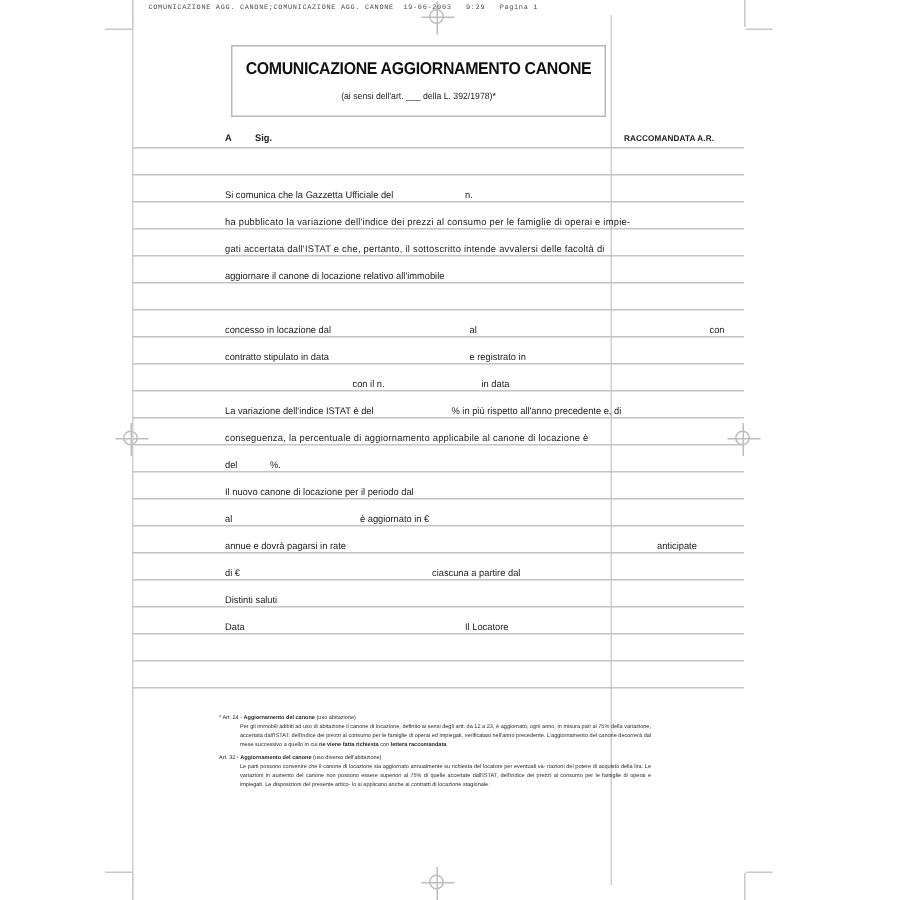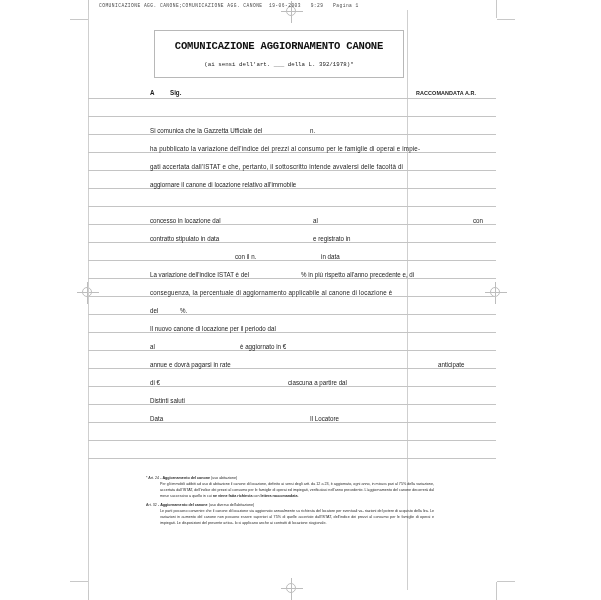--- a/index.html
+++ b/index.html
@@ -99,21 +99,20 @@
   .title-box {
     position: absolute;
     left: 66px;
     top: 20px;
     width: 250px;
     height: 48px;
     border: 1px solid #b8b8b8;
     box-sizing: border-box;
     background: #fff;
     text-align: center;
-    font-family: Liberation Mono, monospace;
   }
   .doc-title {
     margin-top: 9px;
     font-size: 11.4px;
     font-weight: bold;
     letter-spacing: -0.25px;
     color: #111;
     transform: scaleX(0.93);
   }
   .doc-subtitle {

